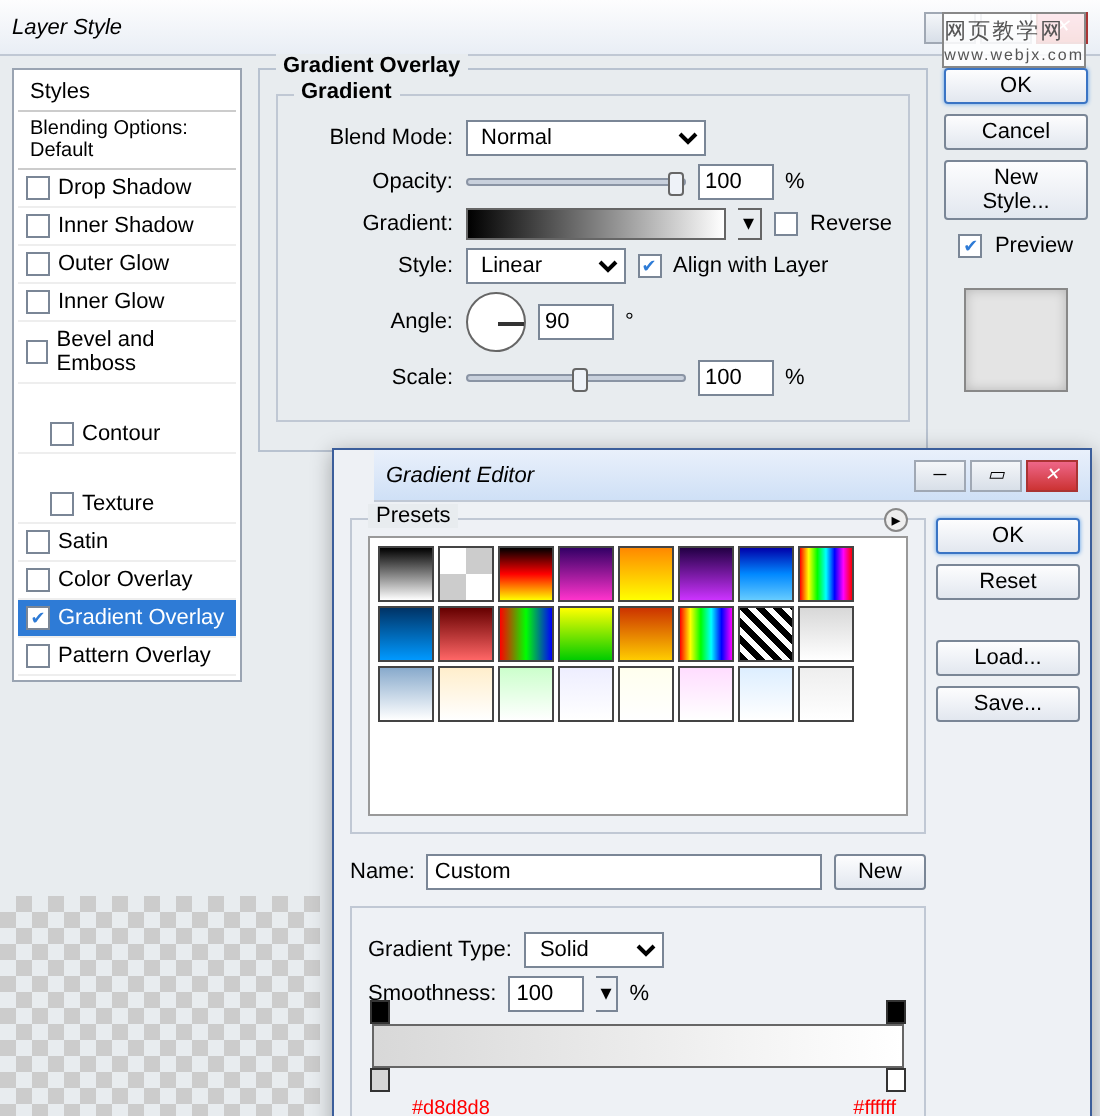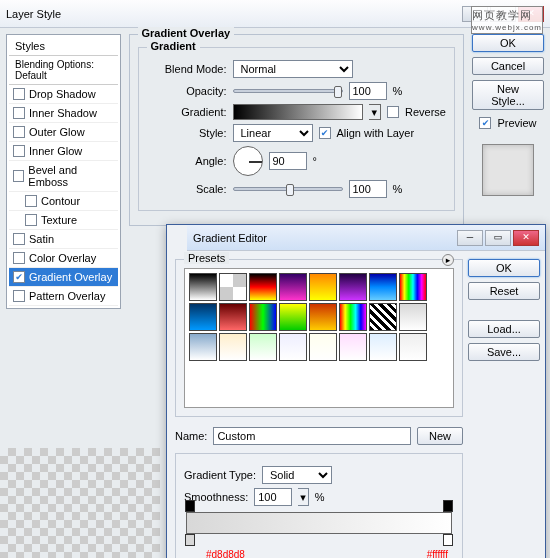--- a/index.html
+++ b/index.html
@@ -1,26 +1,26 @@
 <!DOCTYPE html>
 <html><head>
 <meta charset="utf-8">
 <style>
 * { box-sizing: border-box; font-family: Tahoma, sans-serif; font-size: 11px; }
 body { margin: 0; background: #e8ecef; width: 550px; height: 558px; position: relative; overflow: hidden; }
-.titlebar { background: linear-gradient(#fdfdfe,#e9eef5); height: 28px; display: flex; align-items: center; padding: 0 6px; border-bottom: 1px solid #c0c8d4; }
+.titlebar { background: linear-gradient(#fdfdfe,#e9eef5); height: 28px; display: flex; align-items: center; padding: 0 6px; border-bottom: 1px solid #c0c8d4; font-style: italic; }
 .titlebar .winbtns { margin-left: auto; display: flex; gap: 2px; }
 .winbtn { width: 26px; height: 16px; border: 1px solid #a0a8b4; background: linear-gradient(#f4f6f9,#d8dfe8); display: flex; align-items: center; justify-content: center; font-size: 9px; line-height: 1; }
 .winbtn.close { background: linear-gradient(#e68,#c33); color: #fff; border-color: #a33; }
 .dlg-body { display: flex; padding: 6px; gap: 8px; }
 .styles-panel { width: 144px; background: #fff; border: 1px solid #9aa4b2; padding: 2px; }
 .styles-head { padding: 3px 6px; border-bottom: 1px solid #ccc; }
 .styles-sub { padding: 3px 6px; border-bottom: 1px solid #ccc; font-size: 10px; }
 .style-item { display: flex; align-items: center; padding: 3px 4px; gap: 4px; border-bottom: 1px solid #eee; cursor: pointer; }
-.style-item.indent { padding-left: 16px; }
+.style-item.indent { padding-left: 16px; margin-top: 16px; }
 .style-item.sel { background: #2e7bd6; color: #fff; }
 .cb { width: 12px; height: 12px; border: 1px solid #7a8696; background: #fff; display: inline-flex; align-items: center; justify-content: center; font-size: 9px; color: #2e7bd6; }
 .main-area { flex: 1; position: relative; }
 .fieldset { border: 1px solid #b8c2d0; padding: 8px; margin-bottom: 6px; position: relative; }
 .fieldset .legend { position: absolute; top: -8px; left: 8px; background: #e8ecef; padding: 0 4px; font-weight: bold; }
 .fieldset.inner { border: 1px solid #c0c8d4; }
 .row { display: flex; align-items: center; margin: 4px 0; gap: 6px; }
 .row .lbl { width: 80px; text-align: right; }
 select, input[type=text] { border: 1px solid #7a8696; padding: 1px 3px; background: #fff; height: 18px; }
 .gradbox { width: 130px; height: 16px; border: 1px solid #666; background: linear-gradient(to right,#000,#fff); display: inline-block; }

